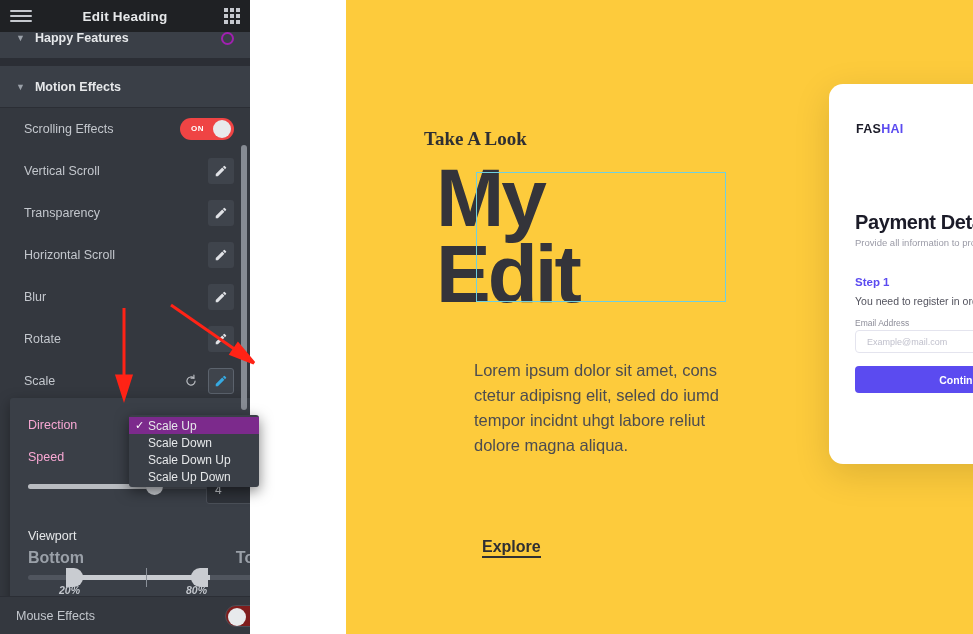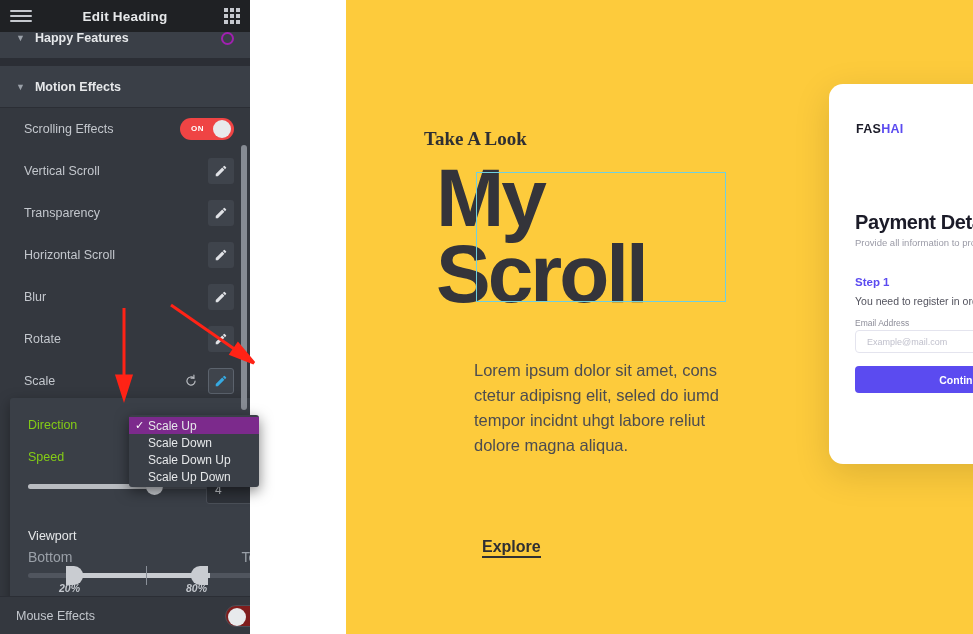--- a/index.html
+++ b/index.html
@@ -107,21 +107,21 @@
     width: 272px; background: #3a3f47;
     border-radius: 3px; padding: 14px 18px 14px 18px;
     box-shadow: 0 4px 14px rgba(0,0,0,.35);
   }
   .popover .arrow-up {
     position: absolute; top: -7px; right: 15px;
     width: 0; height: 0; border-left: 8px solid transparent;
     border-right: 8px solid transparent; border-bottom: 8px solid #3a3f47;
   }
   .pop-row { display: flex; align-items: center; height: 26px; }
-  .pop-label { color: #84cc16; font-size: 12.5px; }
+  .pop-label { color: #f9a8d4; font-size: 12.5px; }
   .pop-block { margin-top: 6px; }
 
   .slider-track {
     position: relative; height: 5px; border-radius: 3px; background: #50555e;
     margin-top: 14px;
   }
   .slider-track .fill { position: absolute; left: 0; top: 0; height: 5px; border-radius: 3px; background: #b9bcc1; }
   .slider-knob {
     position: absolute; top: -6px; width: 17px; height: 17px;
     border-radius: 50%; background: #c9ccd1; cursor: pointer;
@@ -129,21 +129,21 @@
   .num-box {
     position: absolute; right: 0; top: -8px;
     width: 58px; height: 28px; background: #2e3239;
     border: 1px solid #4a4f58; border-radius: 3px;
     color: #c3c7cd; font-size: 12px; display: flex;
     align-items: center; padding-left: 8px;
   }
 
   .viewport-title { color: #e6e8ea; font-size: 12.5px; margin-top: 40px; }
   .vp-ends { display: flex; justify-content: space-between; margin-top: 6px; }
-  .vp-ends span { color: #9aa0a8; font-size: 14px; }
+  .vp-ends span { color: #9aa0a8; font-size: 16px; font-weight: bold; }
   .vp-track {
     position: relative; height: 5px; border-radius: 3px;
     background: #50555e; margin-top: 8px;
   }
   .vp-track .inner { position: absolute; top: 0; height: 5px; background: #c9ccd1; }
   .vp-track .midtick {
     position: absolute; left: 50%; top: -7px; width: 1px; height: 19px; background: #8a9099;
   }
   .vp-handle {
     position: absolute; top: -7px; width: 17px; height: 19px; background: #c9ccd1; cursor: pointer;
@@ -462,21 +462,21 @@
 
   <div class="collapse-tab">‹</div>
 
   <div class="canvas">
     <div class="yellow">
 
       <div class="eyebrow">Take A Look</div>
 
       <div class="headline">
         <div>My</div>
-        <div>Scroll</div>
+        <div>Edit</div>
       </div>
       <div class="sel-box"></div>
 
       <div class="body-text">Lorem ipsum dolor sit amet, cons ctetur adipisng elit, seled do iumd tempor incidnt uhgt labore reliut dolore magna aliqua.</div>
 
       <div class="explore">Explore</div>
 
       <div class="card">
         <div class="brand">
           <span class="a">FAS</span><span class="b">HAI</span>

